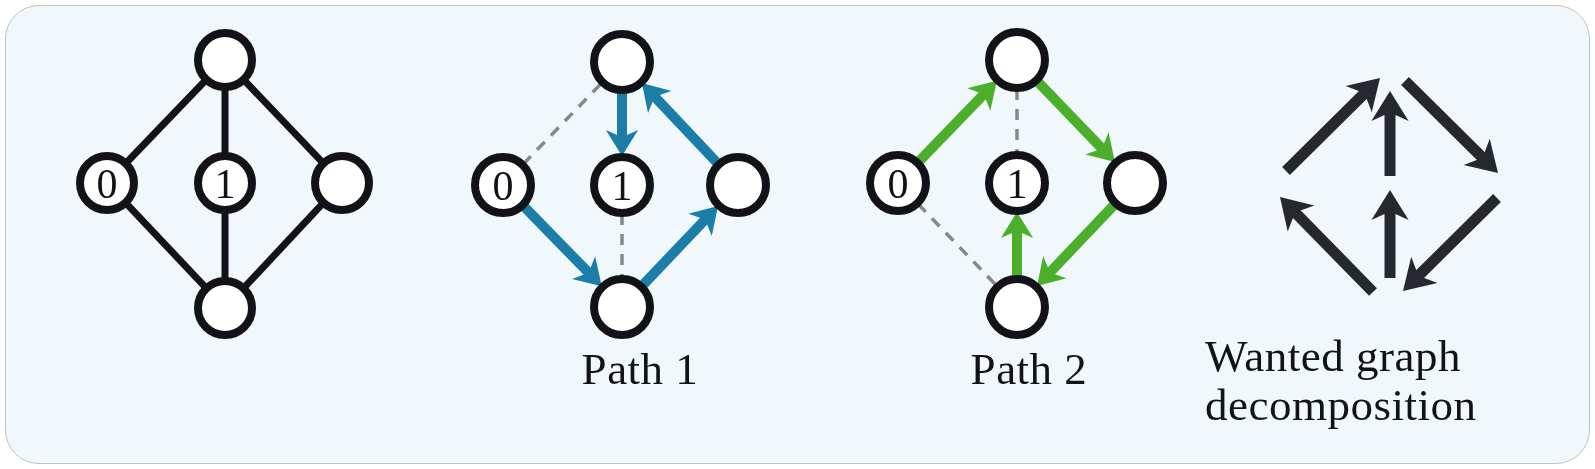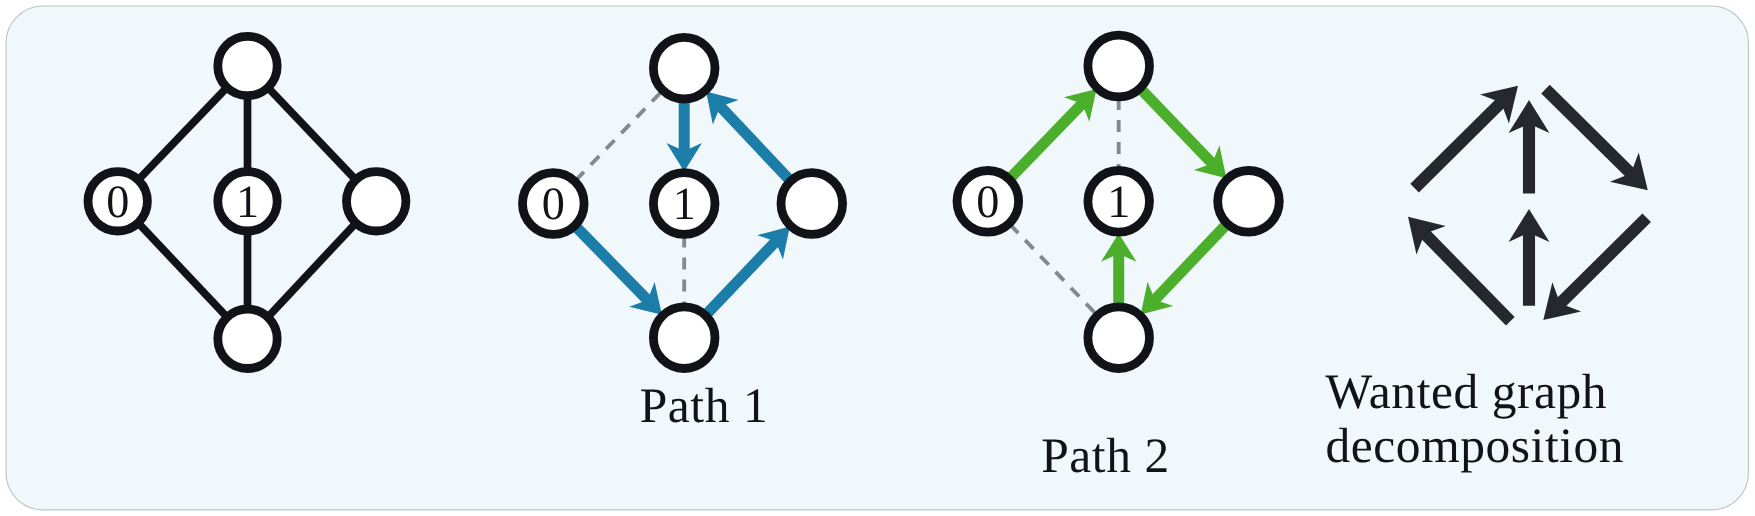--- a/index.html
+++ b/index.html
@@ -42,21 +42,21 @@
     text-align: center;
     color: #111318;
     font-family: "Liberation Serif", serif;
     font-size: 45px;
     line-height: 1.08;
     letter-spacing: 0.5px;
     white-space: pre-line;
   }
   .cap-input   { left: 35px;   top: 345px; width: 400px; }
   .cap-path1   { left: 445px;  top: 345px; width: 390px; }
-  .cap-path2   { left: 810px;  top: 345px; width: 390px; margin-top: 45px; }
+  .cap-path2   { left: 834px;  top: 345px; width: 390px; }
   .cap-wanted  { left: 1205px; top: 332px; width: 382px; text-align: left; }
   .node-label {
     font-family: "Liberation Serif", serif;
     font-size: 42px;
     fill: #111318;
     text-anchor: middle;
     dominant-baseline: central;
   }
 </style>
 </head>

